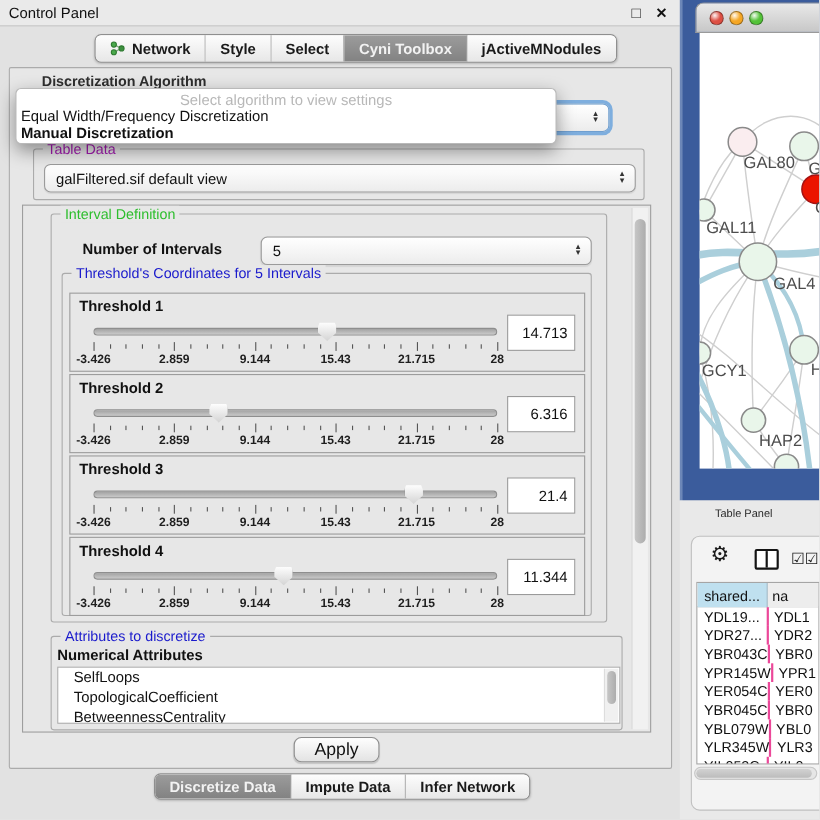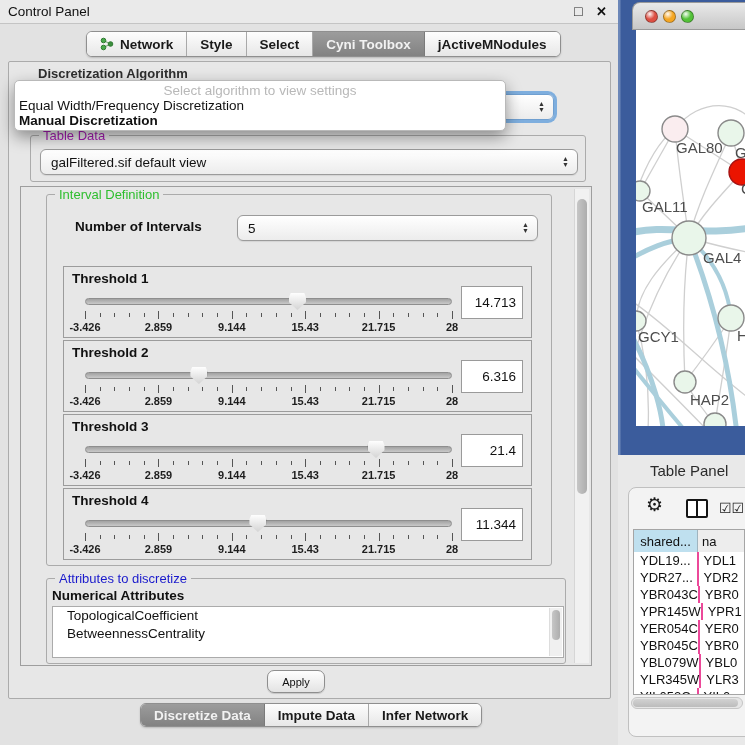--- a/index.html
+++ b/index.html
@@ -65,31 +65,31 @@
   .tick-label{position:absolute;transform:translateX(-50%);font-size:11px;font-weight:bold;color:#1E1E1E;white-space:nowrap}
   .val-box{position:absolute;right:8px;top:19px;width:62px;height:33px;background:#fff;border:1px solid #9A9A9A;font-size:13.5px;display:flex;align-items:center;justify-content:flex-end;padding-right:6px}
 
   #attr-group{left:46px;top:578px;width:520px;height:86px}
   .attr-subtitle{position:absolute;left:52px;top:588px;font-size:13.5px;font-weight:bold}
   #attr-list{position:absolute;left:52px;top:606px;width:512px;height:52px;background:#fff;border:1px solid #ABABAB;overflow:hidden}
   .list-item{height:18px;line-height:18px;padding-left:14px;font-size:13.5px}
   #attr-scroll{position:absolute;right:1px;top:1px;bottom:1px;width:13px;background:#F0F0F0;border-left:1px solid #DDD}
   #attr-scroll .vscroll-thumb{left:2px;width:8px;top:2px;height:30px}
 
-  .apply-btn{position:absolute;left:267px;top:670px;width:58px;height:23px;border:1px solid #8E8E8E;border-radius:7px;background:linear-gradient(#FEFEFE,#E3E3E3);font-size:11px;display:flex;align-items:center;justify-content:center;box-shadow:0 1px 1px rgba(0,0,0,.15)}
+  .apply-btn{position:absolute;left:267px;top:670px;width:78px;height:23px;border:1px solid #8E8E8E;border-radius:7px;background:linear-gradient(#FEFEFE,#E3E3E3);font-size:16px;display:flex;align-items:center;justify-content:center;box-shadow:0 1px 1px rgba(0,0,0,.15)}
 
   
   .desktop-blue{position:absolute;left:618px;top:0;width:127px;height:455px;background:linear-gradient(90deg,#6C87B8 0,#6C87B8 2px,var(--blue-desk) 3px)}
   .mac-titlebar{position:absolute;left:632px;top:2px;width:113px;height:28px;border-radius:8px 0 0 0;background:linear-gradient(#E9E9E9,#C7C7C7);border:1px solid #9A9A9A;border-right:none}
   .light{position:absolute;top:7px;width:13px;height:13px;border-radius:50%;border:1px solid rgba(0,0,0,.35);background:radial-gradient(circle at 35% 28%, rgba(255,255,255,.95), rgba(255,255,255,0) 48%), var(--c)}
   .net-view{position:absolute;left:636px;top:30px;width:109px;height:396px;background:#fff}
   .net-view svg{display:block}
 
   .tp-bg{position:absolute;left:618px;top:455px;width:127px;height:290px;background:#E9E9E9}
-  .tp-title{position:absolute;left:650px;top:462px;font-size:15px;color:#2B2B2B}
+  .tp-title{position:absolute;left:650px;top:462px;font-size:10px;color:#2B2B2B}
   .tp-inner{position:absolute;left:628px;top:487px;width:130px;height:250px;background:#F3F3F3;border:1px solid #C0C0C0;border-radius:8px}
   .gear{position:absolute;left:646px;top:495px;font-size:19px;color:#1A1A1A;line-height:20px}
   .split-ico{position:absolute;left:686px;top:499px;width:22px;height:19px;border:2px solid #141414;border-radius:2px;background:#fff}
   .split-ico .mid{position:absolute;left:50%;top:0;bottom:0;width:2px;margin-left:-1px;background:#141414}
   .checks{position:absolute;left:719px;top:500px;font-size:14px;color:#1A1A1A;letter-spacing:0}
   .tp-table{position:absolute;left:633px;top:529px;width:112px;height:166px;overflow:hidden;background:#fff;border:1px solid #A5A5A5}
   .tp-hrow{display:flex;height:22px;border-bottom:1px solid #A0A0A0}
   .th-cell{height:22px;font-size:13px;display:flex;align-items:center;justify-content:center;border-right:1px solid #9FB4BF}
   .th-cell.hl{background:var(--hdrblue)}
   .th-cell.plain{background:#EDEDED;justify-content:flex-start;padding-left:4px;border-right:none}
@@ -167,20 +167,23 @@
 
   <div class="group" id="interval-group">
     <span class="group-title t-green">Interval Definition</span>
   </div>
   <div class="noi-label">Number of Intervals</div>
   <div class="combo" id="intervals-combo">
     <span>5</span>
     <span class="stepper">▲<br>▼</span>
   </div>
 
+  <div class="group" id="thresholds-group">
+    <span class="group-title t-blue">Threshold's Coordinates for 5 Intervals</span>
+  </div>
   <div id="threshold-stack">
       <div class="th-box" style="top: 0px;">
         <div class="th-label">Threshold 1</div>
         <div class="slider-area">
           <div class="track"></div>
           <div class="ticks">
             <span class="tick major" style="left: 0%;"></span>
             <span class="tick minor" style="left: 4%;"></span>
             <span class="tick minor" style="left: 8%;"></span>
             <span class="tick minor" style="left: 12%;"></span>
@@ -352,20 +355,21 @@
         <div class="val-box">11.344</div>
       </div>
     </div>
 
   <div class="group" id="attr-group">
     <span class="group-title t-blue">Attributes to discretize</span>
   </div>
   <div class="attr-subtitle">Numerical Attributes</div>
   <div id="attr-list">
     <div id="attr-items">
+        <div class="list-item">SelfLoops</div>
         <div class="list-item">TopologicalCoefficient</div>
         <div class="list-item">BetweennessCentrality</div>
       </div>
     <div id="attr-scroll" class="vscroll-track">
       <div class="vscroll-thumb"></div>
     </div>
   </div>
 
   <div class="apply-btn">Apply</div>
 

